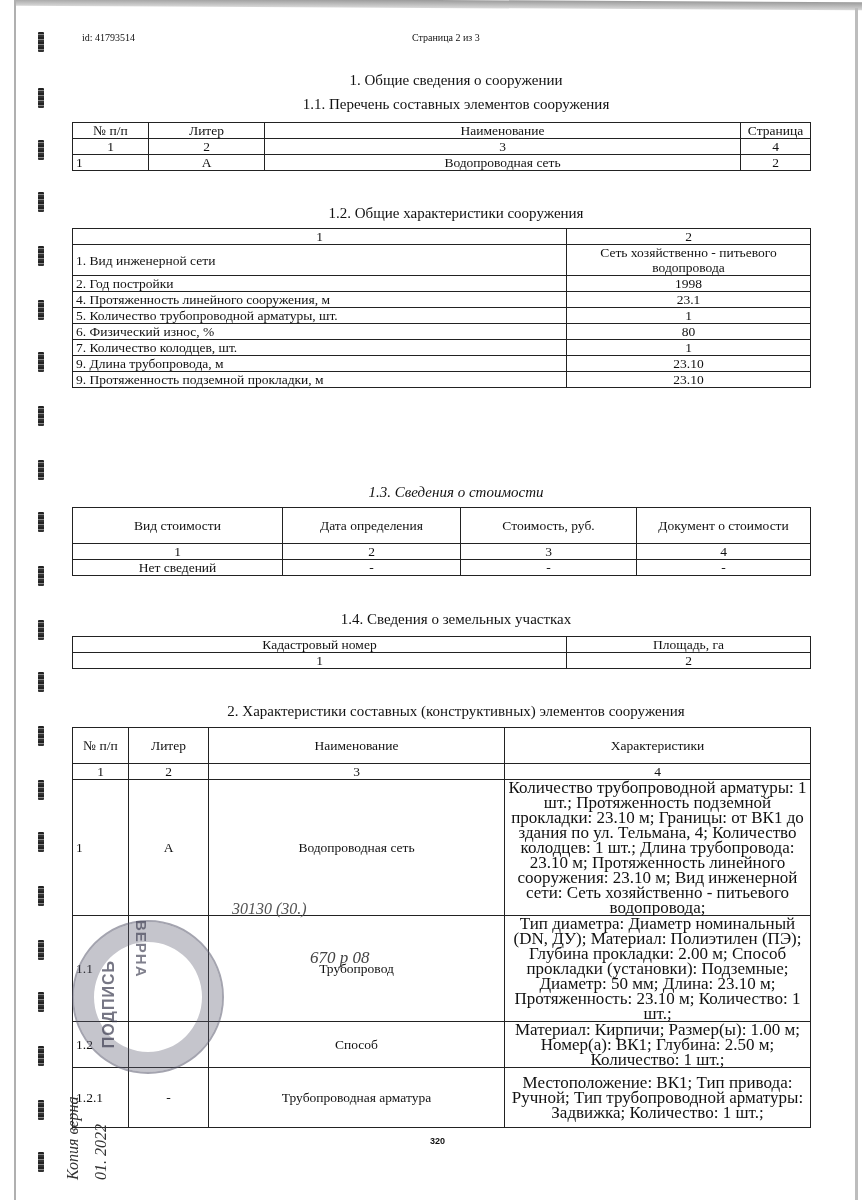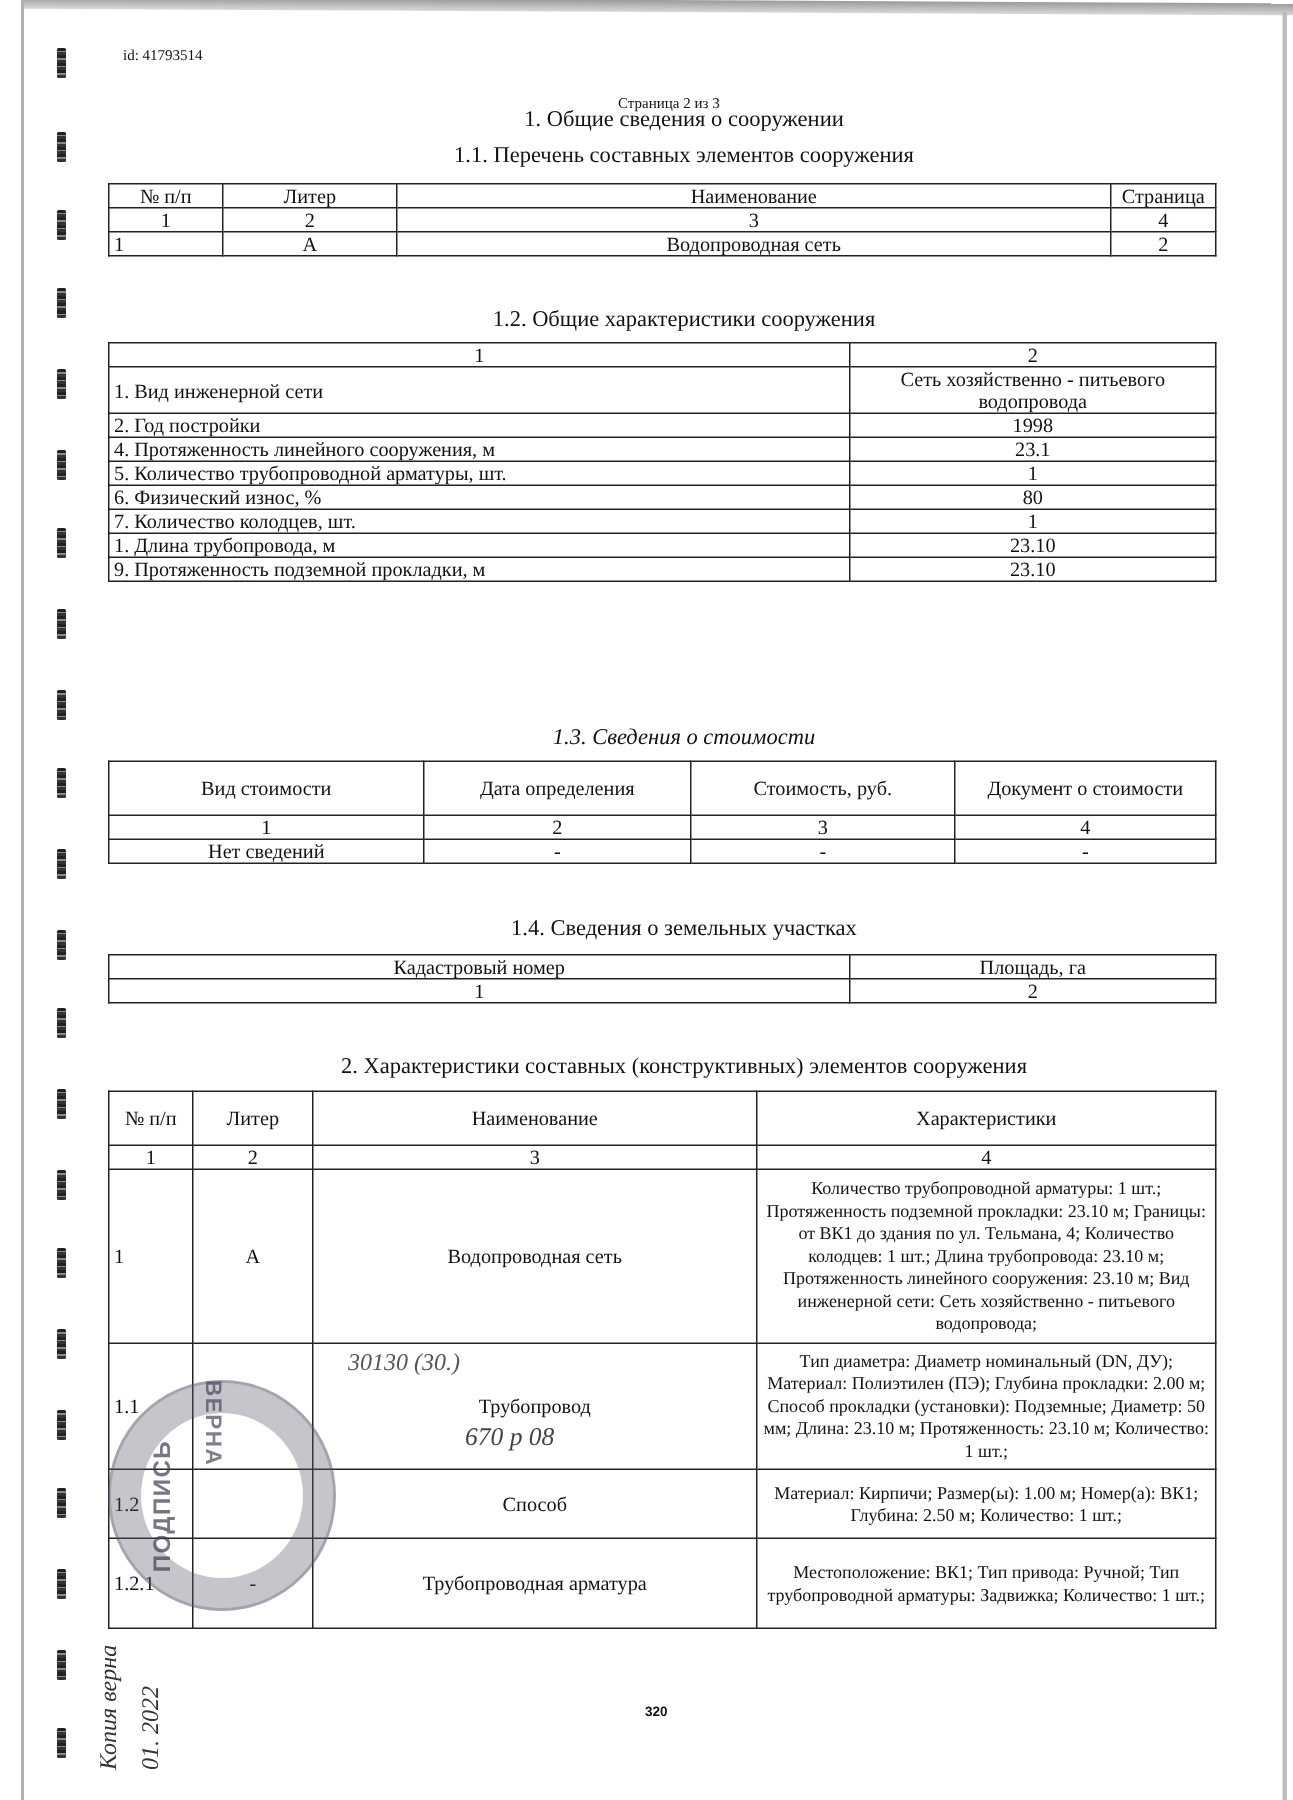--- a/index.html
+++ b/index.html
@@ -29,37 +29,37 @@
   .binding-mark {
     position: absolute; left: 0; width: 6px; height: 20px;
     background: repeating-linear-gradient(#222 0 2px, #888 2px 3px, #333 3px 5px);
     border-radius: 1px;
   }
   .header-line {
     position: absolute; top: 30px; left: 0; right: 0; height: 16px;
     font-size: 10px;
   }
   .doc-id { position: absolute; left: 82px; top: 2px; }
-  .page-counter { position: absolute; left: 412px; top: 2px; margin-top: 32px; }
+  .page-counter { position: absolute; left: 412px; top: 2px; }
 
   .section-title {
     position: absolute; left: 0; right: 0; text-align: center;
     font-size: 15px;
   }
   table.grid {
     position: absolute; border-collapse: collapse;
     font-size: 13.5px; table-layout: fixed; padding-left: 36px;
   }
   table.grid td, table.grid th {
     border: 1px solid #222; padding: 0 3px; font-weight: normal;
     line-height: 15px; vertical-align: middle; text-align: center;
     overflow: hidden;
   }
   table.grid td.left { text-align: left; }
-  .char-text { font-family: "Liberation Serif", serif; font-size: 12px; line-height: 14.5px; margin-left: 15px; }
+  .char-text { font-family: "Liberation Serif", serif; font-size: 17px; line-height: 14.5px; margin-left: 15px; }
 
   .stamp {
     position: absolute; left: 72px; top: 920px; width: 148px; height: 150px;
     border-radius: 50%; border: 2px solid rgba(90,90,110,0.55);
     box-shadow: inset 0 0 0 18px rgba(255,255,255,0), inset 0 0 0 20px rgba(90,90,110,0.35);
     pointer-events: none;
   }
   .stamp-text {
     position: absolute; left: 100px; top: 960px; width: 30px;
     font-family: "Liberation Sans", sans-serif; font-size: 16px; font-weight: bold;
@@ -179,21 +179,21 @@
   </tr>
   <tr>
     <td class="left">6. Физический износ, %</td>
     <td>80</td>
   </tr>
   <tr>
     <td class="left">7. Количество колодцев, шт.</td>
     <td>1</td>
   </tr>
   <tr>
-    <td class="left">1. Длина трубопровода, м</td>
+    <td class="left">9. Длина трубопровода, м</td>
     <td>23.10</td>
   </tr>
   <tr>
     <td class="left">9. Протяженность подземной прокладки, м</td>
     <td>23.10</td>
   </tr>
 </tbody>
   </table>
 
 <div class="section-title" style="top:484px; left:50px;font-style:italic;">1.3. Сведения о стоимости</div>

